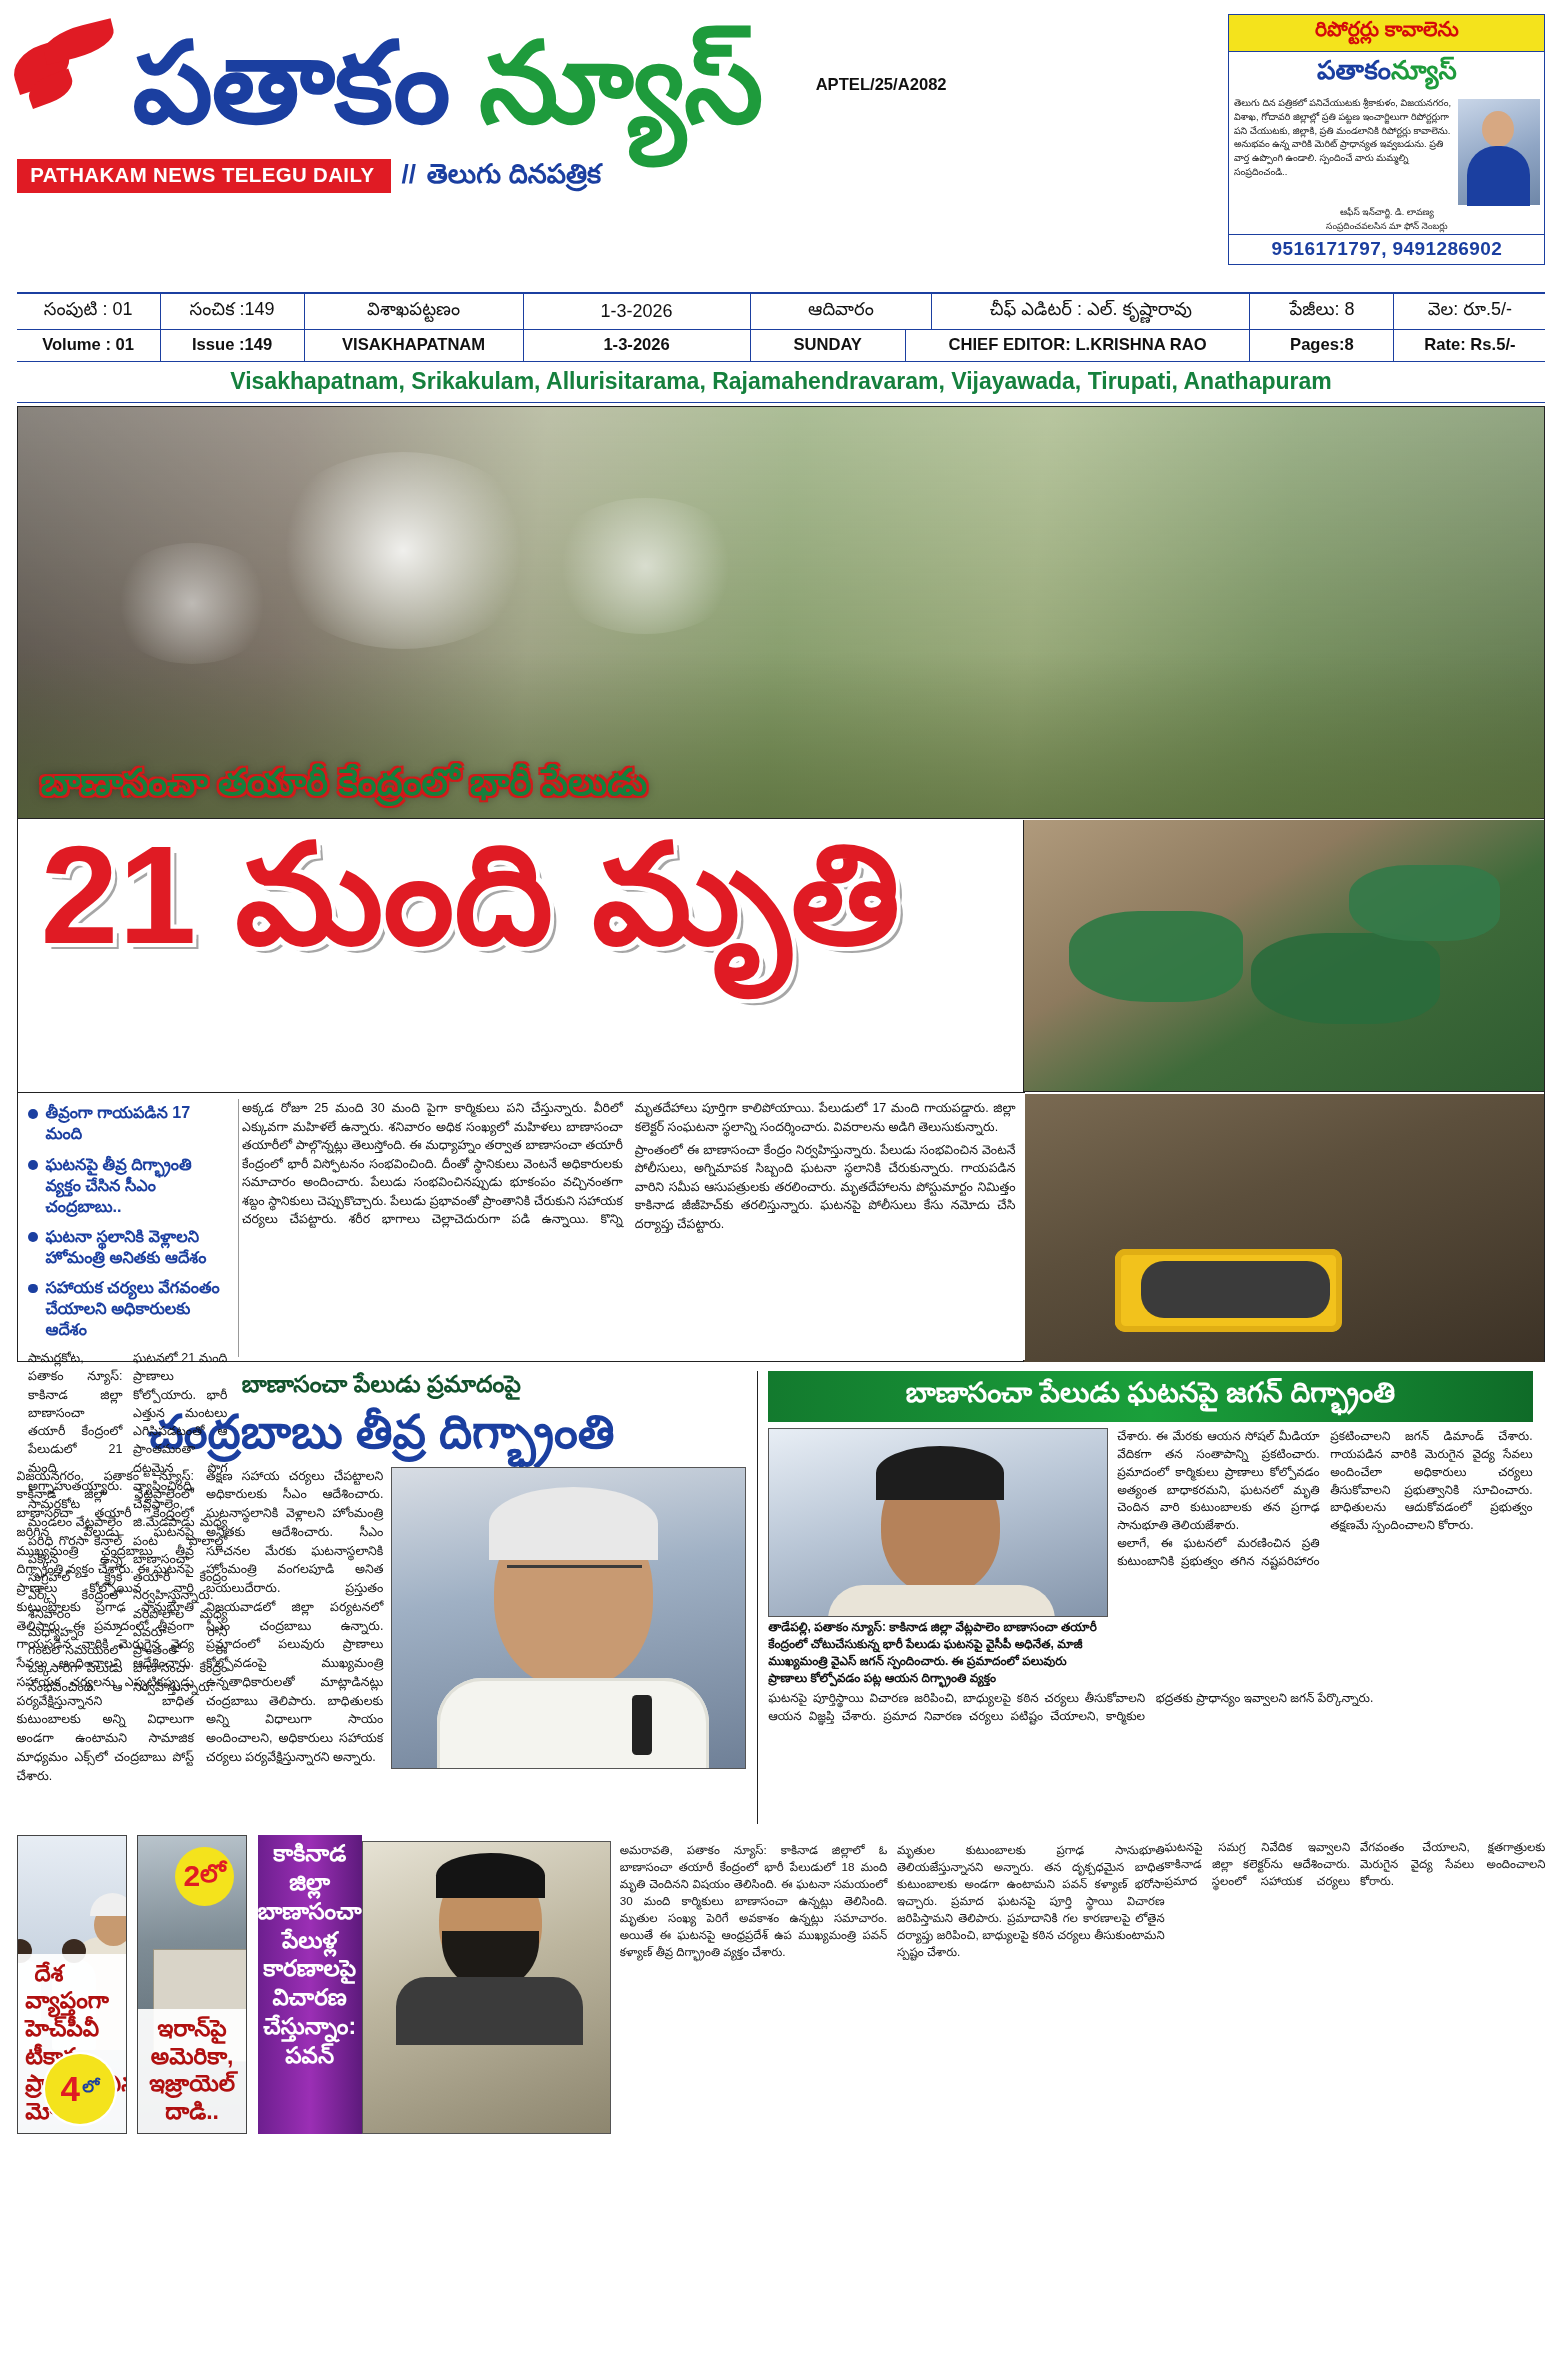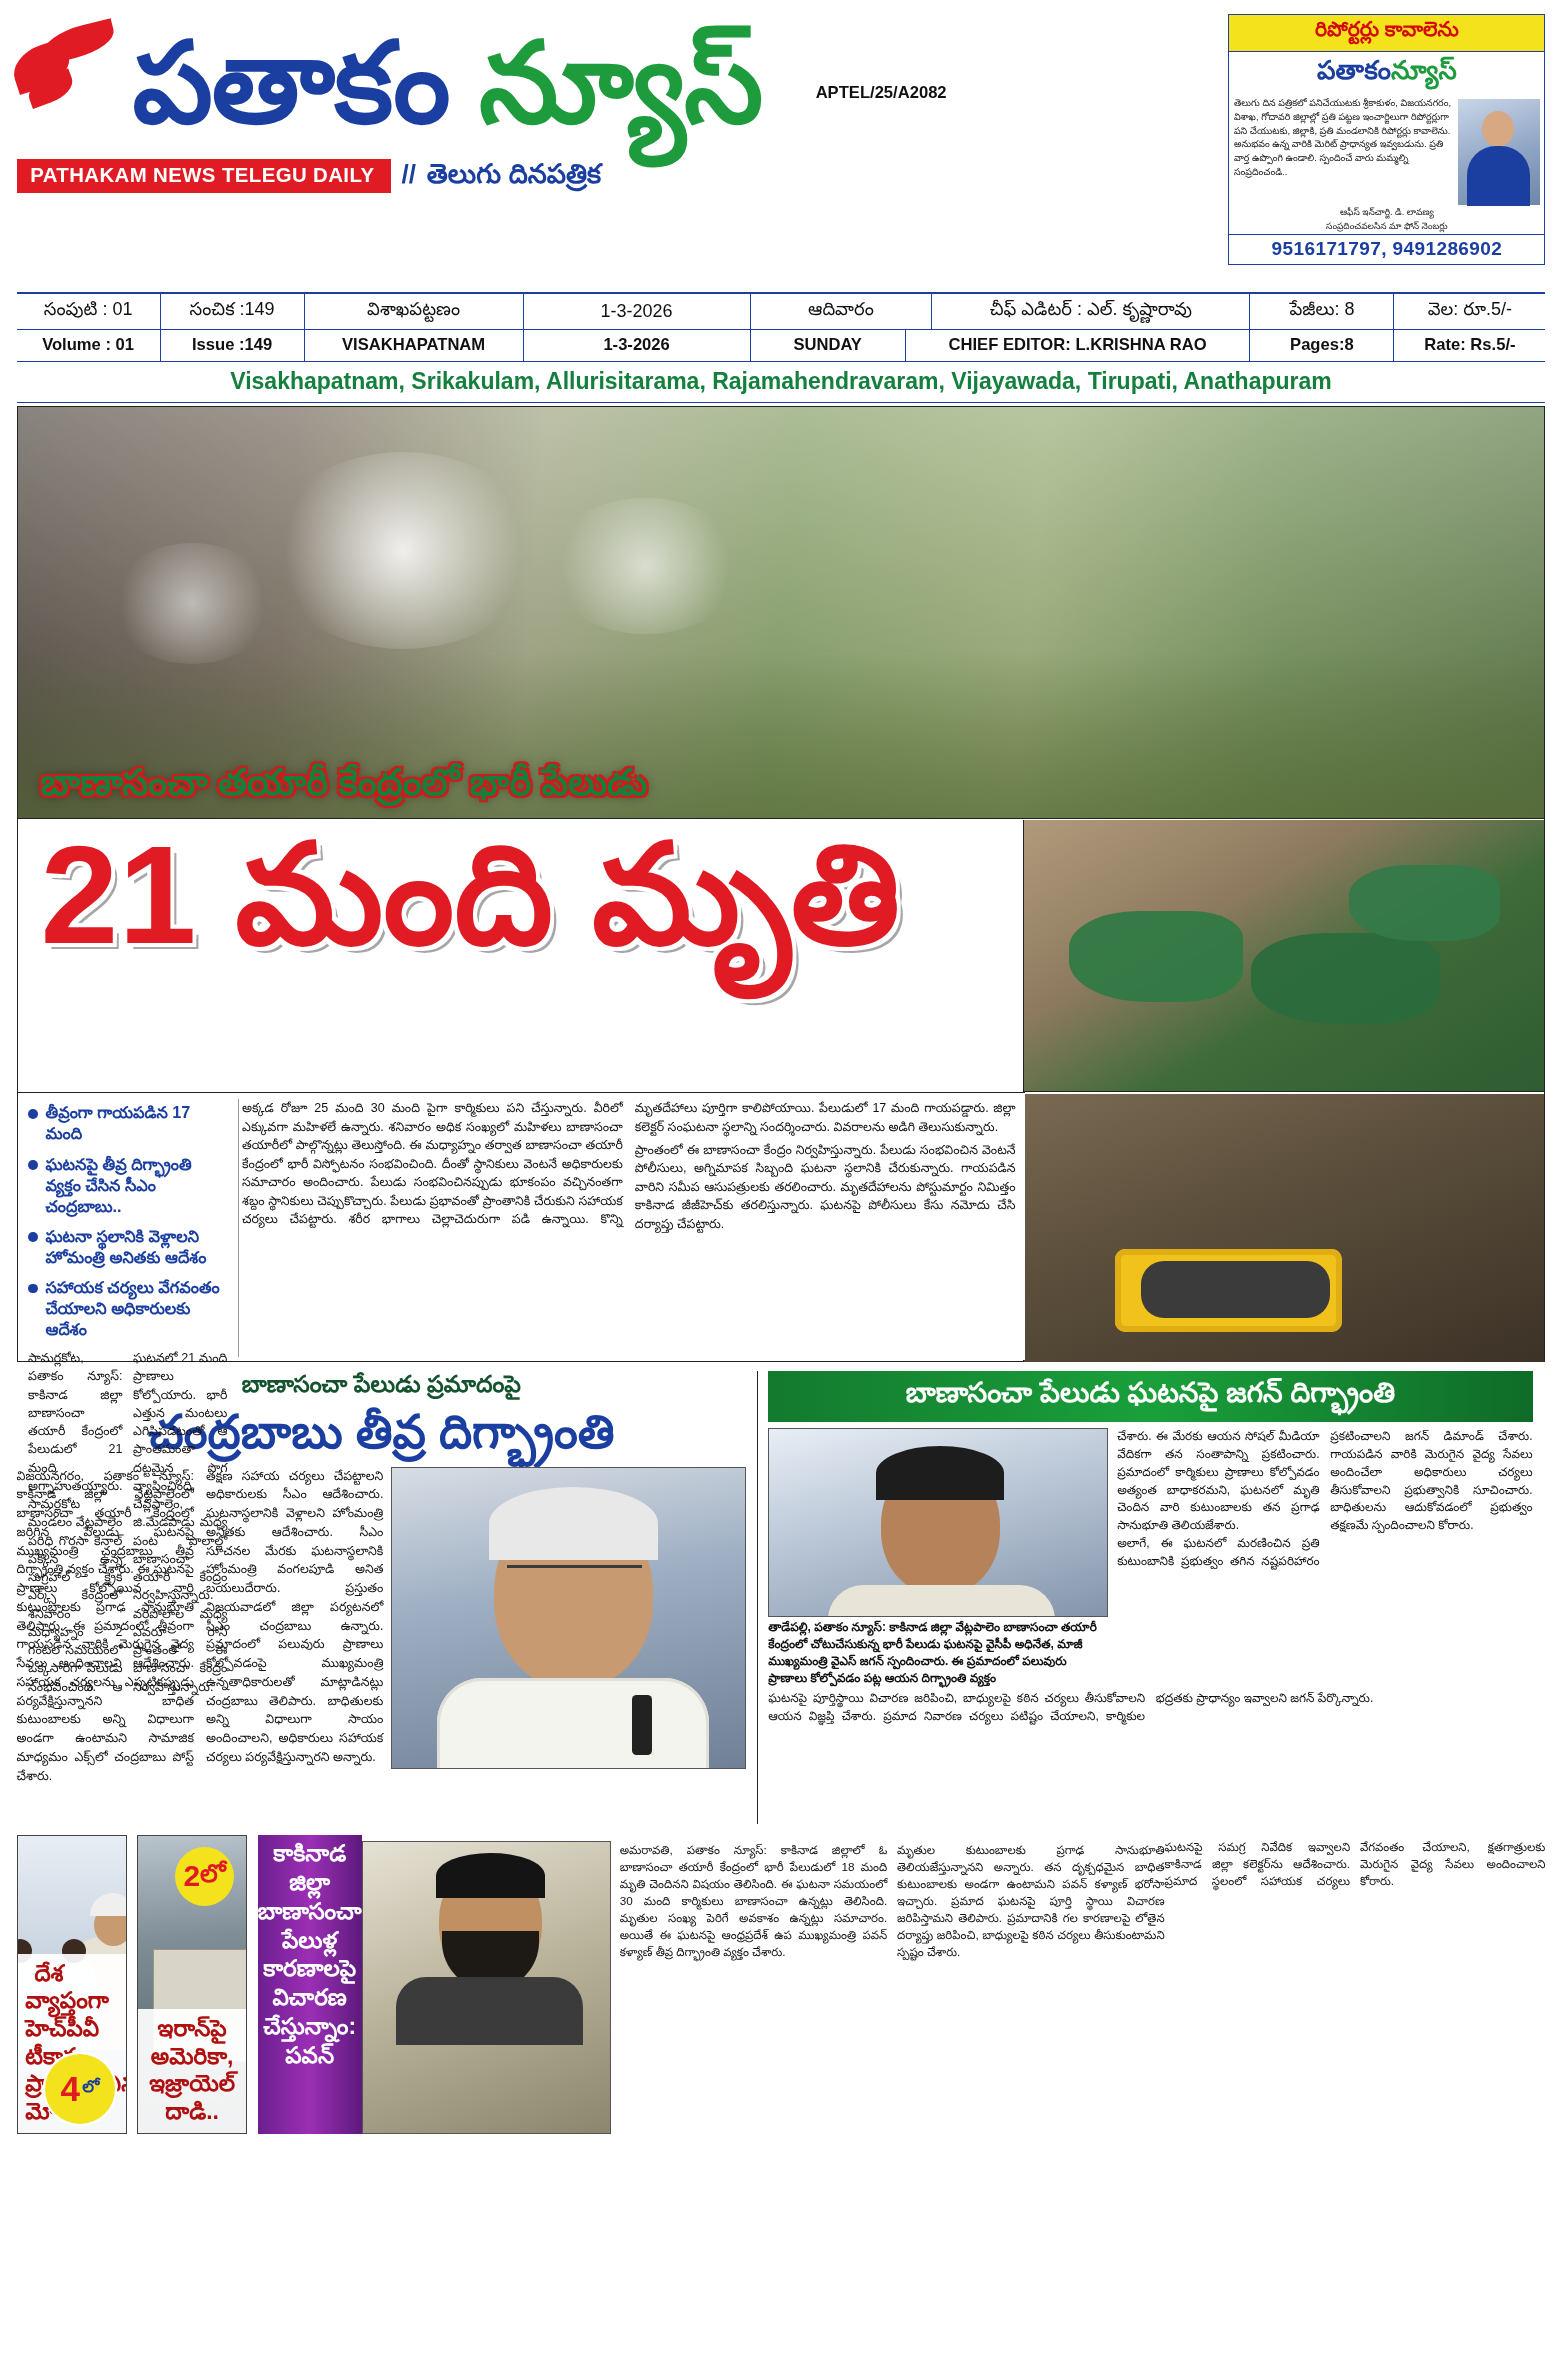--- a/index.html
+++ b/index.html
@@ -57,21 +57,21 @@
     background: #e01b24;
     border-radius: 60% 0 60% 0;
     transform-origin: bottom left;
   }
   .f1 { width: 59px; height: 41px; left: 3px; top: 27px; transform: rotate(-18deg); }
   .f2 { width: 73px; height: 30px; left: 30px; top: 7.6px; transform: rotate(-14deg); }
   .f3 { width: 47px; height: 26px; left: 16.6px; top: 56px; transform: rotate(-20deg); }
   .reg-no {
     position: absolute;
     right: 249px;
-    top: 69px;
+    top: 61px;
     font-size: 16.6px;
     font-weight: 700;
     color: #111;
   }
   .tagline-row {
     display: flex;
     align-items: flex-start;
     margin-top: 19px;
   }
   .tagline-en {

